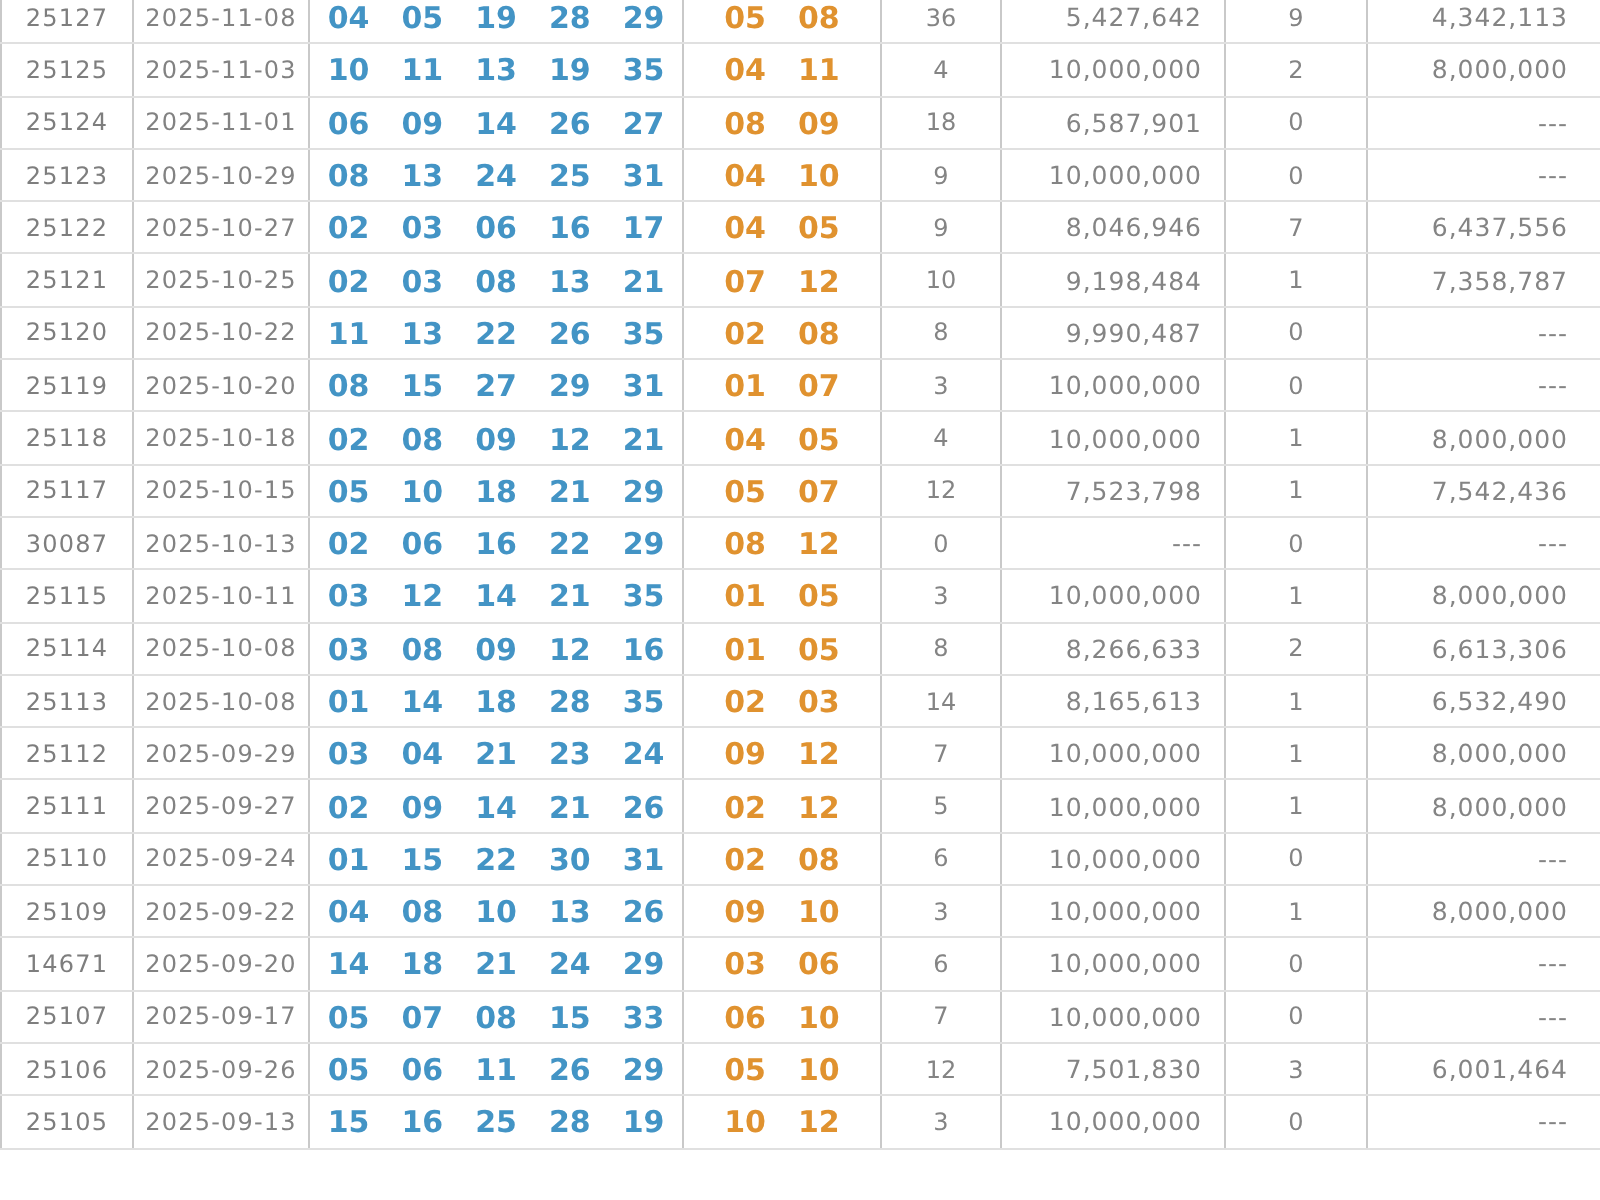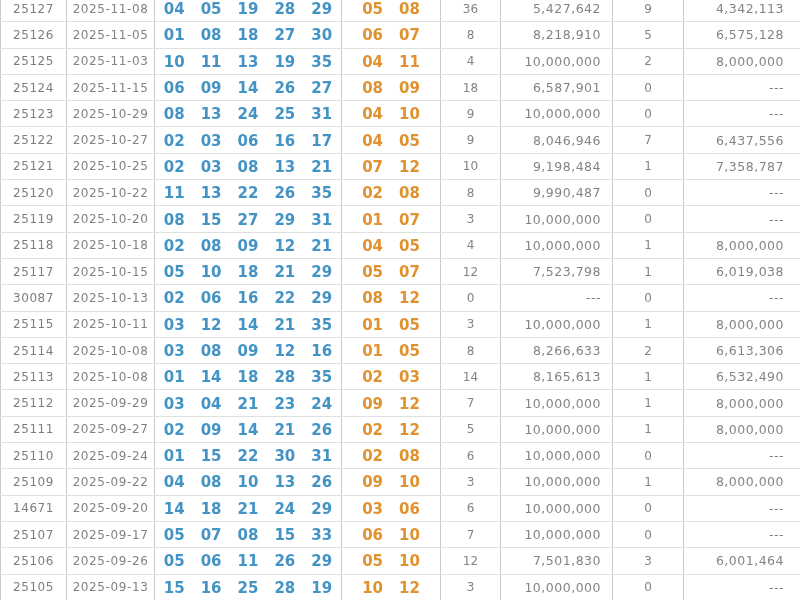--- a/index.html
+++ b/index.html
@@ -99,45 +99,35 @@
     <td class="c-issue">25127</td>
     <td class="c-date">2025-11-08</td>
     <td class="c-front"><span class="n">04</span><span class="n">05</span><span class="n">19</span><span class="n">28</span><span class="n">29</span></td>
     <td class="c-back"><span class="n">05</span><span class="n">08</span></td>
     <td class="c-count">36</td>
     <td class="c-amount a1">5,427,642</td>
     <td class="c-count">9</td>
     <td class="c-amount a2">4,342,113</td>
   </tr>
 
-  <tr>
-    <td class="c-issue">25126</td>
-    <td class="c-date">2025-11-05</td>
-    <td class="c-front"><span class="n">01</span><span class="n">08</span><span class="n">18</span><span class="n">27</span><span class="n">30</span></td>
-    <td class="c-back"><span class="n">06</span><span class="n">07</span></td>
-    <td class="c-count">8</td>
-    <td class="c-amount a1">8,218,910</td>
-    <td class="c-count">5</td>
-    <td class="c-amount a2">6,575,128</td>
-  </tr>
 
   <tr>
     <td class="c-issue">25125</td>
     <td class="c-date">2025-11-03</td>
     <td class="c-front"><span class="n">10</span><span class="n">11</span><span class="n">13</span><span class="n">19</span><span class="n">35</span></td>
     <td class="c-back"><span class="n">04</span><span class="n">11</span></td>
     <td class="c-count">4</td>
     <td class="c-amount a1">10,000,000</td>
     <td class="c-count">2</td>
     <td class="c-amount a2">8,000,000</td>
   </tr>
 
   <tr>
     <td class="c-issue">25124</td>
-    <td class="c-date">2025-11-15</td>
+    <td class="c-date">2025-11-01</td>
     <td class="c-front"><span class="n">06</span><span class="n">09</span><span class="n">14</span><span class="n">26</span><span class="n">27</span></td>
     <td class="c-back"><span class="n">08</span><span class="n">09</span></td>
     <td class="c-count">18</td>
     <td class="c-amount a1">6,587,901</td>
     <td class="c-count">0</td>
     <td class="c-amount a2">---</td>
   </tr>
 
   <tr>
     <td class="c-issue">25123</td>
@@ -206,21 +196,21 @@
   </tr>
 
   <tr>
     <td class="c-issue">25117</td>
     <td class="c-date">2025-10-15</td>
     <td class="c-front"><span class="n">05</span><span class="n">10</span><span class="n">18</span><span class="n">21</span><span class="n">29</span></td>
     <td class="c-back"><span class="n">05</span><span class="n">07</span></td>
     <td class="c-count">12</td>
     <td class="c-amount a1">7,523,798</td>
     <td class="c-count">1</td>
-    <td class="c-amount a2">6,019,038</td>
+    <td class="c-amount a2">7,542,436</td>
   </tr>
 
   <tr>
     <td class="c-issue">30087</td>
     <td class="c-date">2025-10-13</td>
     <td class="c-front"><span class="n">02</span><span class="n">06</span><span class="n">16</span><span class="n">22</span><span class="n">29</span></td>
     <td class="c-back"><span class="n">08</span><span class="n">12</span></td>
     <td class="c-count">0</td>
     <td class="c-amount a1">---</td>
     <td class="c-count">0</td>

